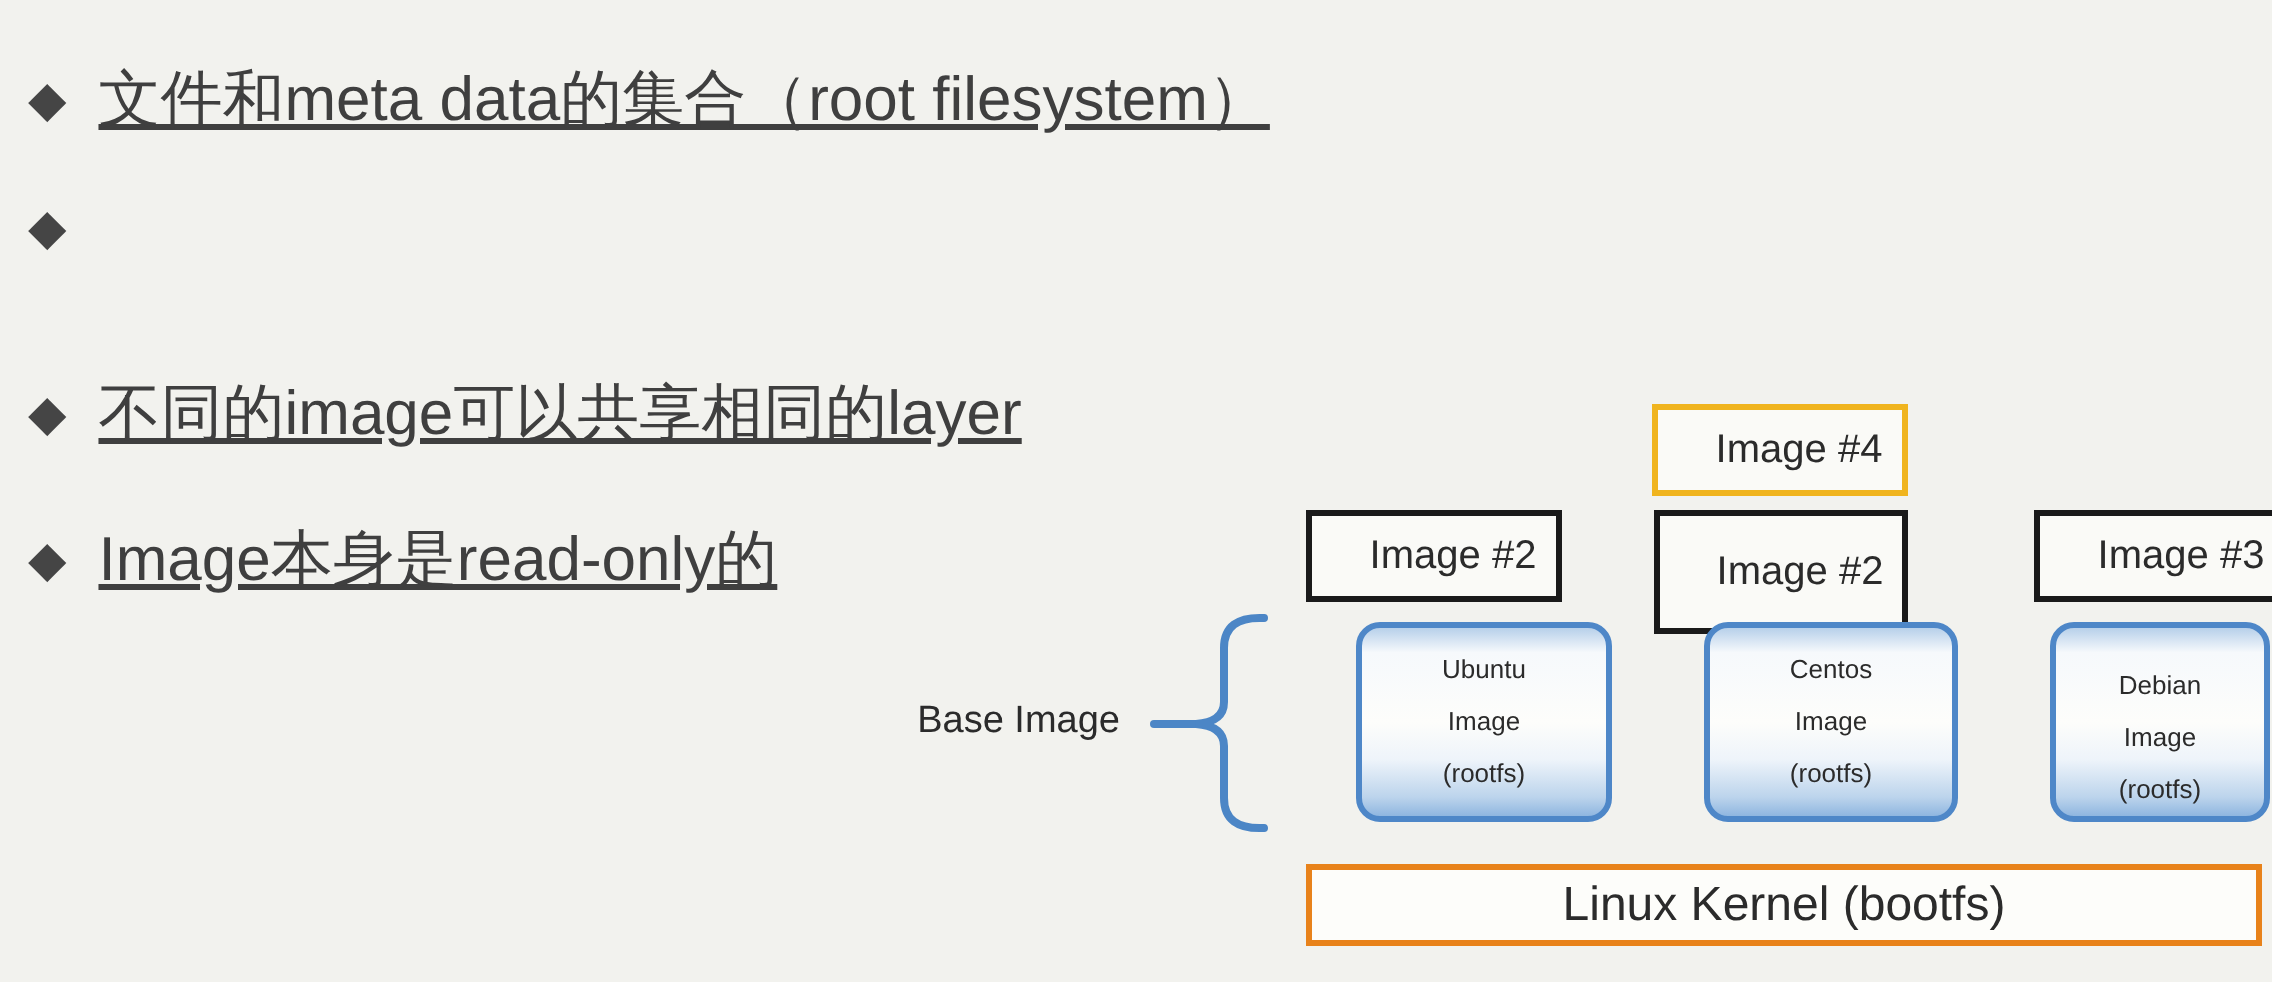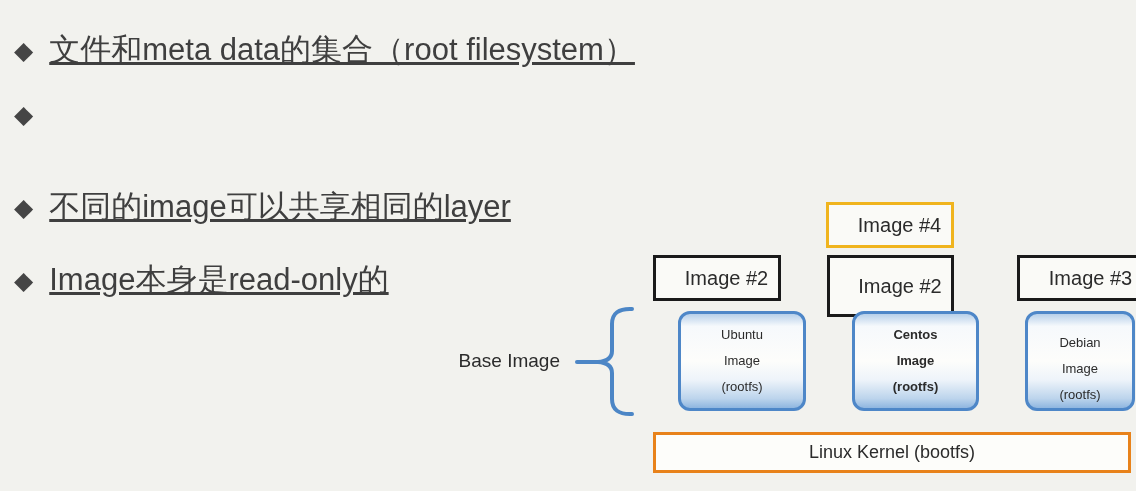--- a/index.html
+++ b/index.html
@@ -62,28 +62,28 @@
     border: 3px solid #4e87c8;
     border-radius: 12px;
     background: linear-gradient(180deg,
       #b7d0ea 0%, #f6f9fc 13%, #fdfdfb 50%,
       #eef4fa 70%, #bcd4ec 90%, #8fb6e0 100%);
     font-size: 13px;
     line-height: 26px;
     margin-left: 25px;
   }
   .ubuntu-box { left: 653px; top: 311px; width: 128px; height: 100px; }
-  .centos-box { left: 827px; top: 311px; width: 127px; height: 100px; font-weight: bold; }
+  .centos-box { left: 827px; top: 311px; width: 127px; height: 100px; }
   .debian-box { left: 1000px; top: 311px; width: 110px; height: 100px; align-items: flex-end; }
 
   .kernel-box {
     left: 653px; top: 432px; width: 478px; height: 41px;
     border: 3px solid #e8821a;
     background: #fdfdfa;
-    font-size: 18px;
+    font-size: 24px;
   }
 
   .base-image-label {
     position: absolute;
     left: 430px; top: 350px; width: 130px;
     text-align: right;
     font-size: 19px;
     color: #2b2b2b;
     white-space: nowrap;
   }

